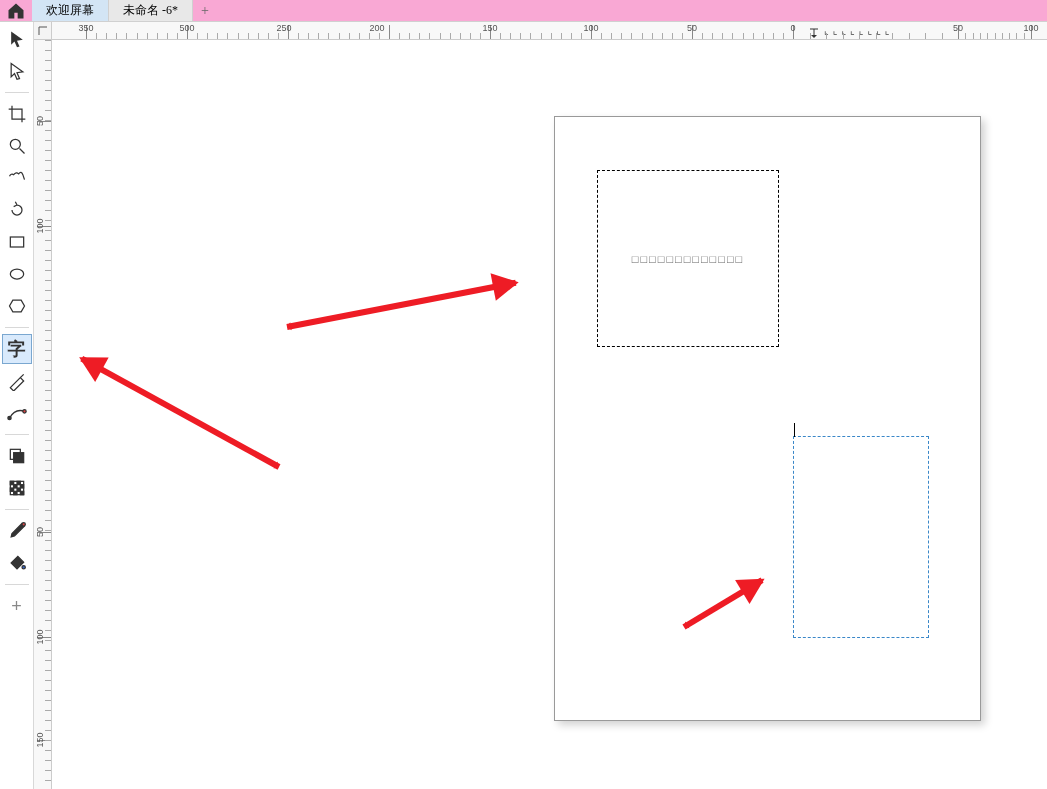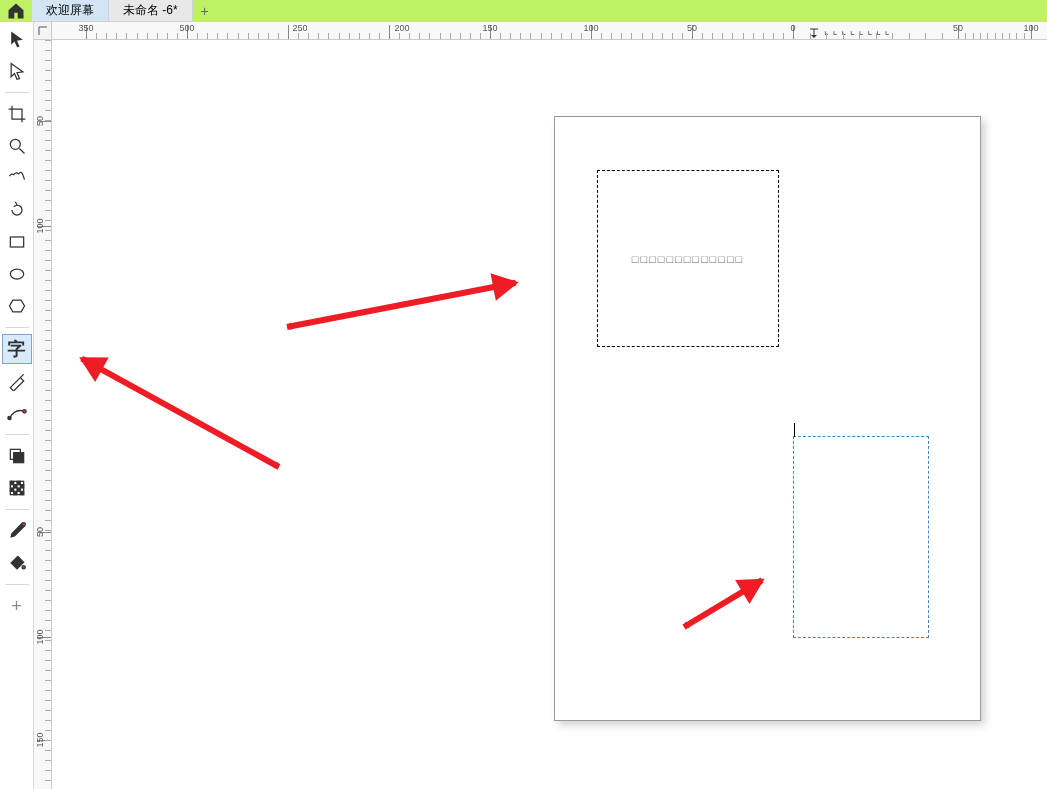--- a/index.html
+++ b/index.html
@@ -1,18 +1,18 @@
 <!DOCTYPE html>
 <html><head>
   <meta charset="utf-8">
   <style>
     * { margin: 0; padding: 0; box-sizing: border-box; }
     body { font-family: "Microsoft YaHei", sans-serif; background: #fff; overflow: hidden; width: 1047px; height: 789px; position: relative; }
 
-    .tab-bar { height: 22px; background: #bef264; display: flex; align-items: center; border-bottom: 1px solid #d0d0d0; }
+    .tab-bar { height: 22px; background: #f9a8d4; display: flex; align-items: center; border-bottom: 1px solid #d0d0d0; font-family: Liberation Serif, serif; }
     .home-btn { width: 32px; display: flex; align-items: center; justify-content: center; height: 100%; cursor: pointer; }
     .tab { padding: 0 14px; height: 100%; display: flex; align-items: center; font-size: 12px; cursor: pointer; border-right: 1px solid #d0d0d0; }
     .tab.active { background: #d3e5f5; }
     .tab.inactive { background: #e8e8e8; }
     .new-tab { width: 24px; height: 100%; display: flex; align-items: center; justify-content: center; cursor: pointer; font-size: 14px; color: #666; }
 
     .main-area { display: flex; height: calc(100% - 22px); }
 
     .toolbar { width: 34px; background: #fff; border-right: 1px solid #d8d8d8; display: flex; flex-direction: column; align-items: center; padding-top: 2px; gap: 2px; }
     .tool-btn { width: 30px; height: 30px; display: flex; align-items: center; justify-content: center; cursor: pointer; border: 1px solid transparent; }
@@ -220,32 +220,32 @@
         <div class="ruler-tick-minor-h" style="left: 145.1px;"></div>
         <div class="ruler-tick-minor-h" style="left: 155.2px;"></div>
         <div class="ruler-tick-minor-h" style="left: 165.3px;"></div>
         <div class="ruler-tick-minor-h" style="left: 175.4px;"></div>
         <div class="ruler-tick-minor-h" style="left: 185.5px;"></div>
         <div class="ruler-tick-minor-h" style="left: 195.6px;"></div>
         <div class="ruler-tick-minor-h" style="left: 205.7px;"></div>
         <div class="ruler-tick-minor-h" style="left: 215.8px;"></div>
         <div class="ruler-tick-minor-h" style="left: 225.9px;"></div>
         <div class="ruler-tick-major-h" style="left: 236px;"></div>
-        <div class="ruler-label-h" style="left: 248px;">250</div>
+        <div class="ruler-label-h" style="left: 232px;">250</div>
         <div class="ruler-tick-minor-h" style="left: 246.1px;"></div>
         <div class="ruler-tick-minor-h" style="left: 256.2px;"></div>
         <div class="ruler-tick-minor-h" style="left: 266.3px;"></div>
         <div class="ruler-tick-minor-h" style="left: 276.4px;"></div>
         <div class="ruler-tick-minor-h" style="left: 286.5px;"></div>
         <div class="ruler-tick-minor-h" style="left: 296.6px;"></div>
         <div class="ruler-tick-minor-h" style="left: 306.7px;"></div>
         <div class="ruler-tick-minor-h" style="left: 316.8px;"></div>
         <div class="ruler-tick-minor-h" style="left: 326.9px;"></div>
         <div class="ruler-tick-major-h" style="left: 337px;"></div>
-        <div class="ruler-label-h" style="left: 350px;">200</div>
+        <div class="ruler-label-h" style="left: 325px;">200</div>
         <div class="ruler-tick-minor-h" style="left: 347.1px;"></div>
         <div class="ruler-tick-minor-h" style="left: 357.2px;"></div>
         <div class="ruler-tick-minor-h" style="left: 367.3px;"></div>
         <div class="ruler-tick-minor-h" style="left: 377.4px;"></div>
         <div class="ruler-tick-minor-h" style="left: 387.5px;"></div>
         <div class="ruler-tick-minor-h" style="left: 397.6px;"></div>
         <div class="ruler-tick-minor-h" style="left: 407.7px;"></div>
         <div class="ruler-tick-minor-h" style="left: 417.8px;"></div>
         <div class="ruler-tick-minor-h" style="left: 427.9px;"></div>
         <div class="ruler-tick-major-h" style="left: 438px;"></div>

